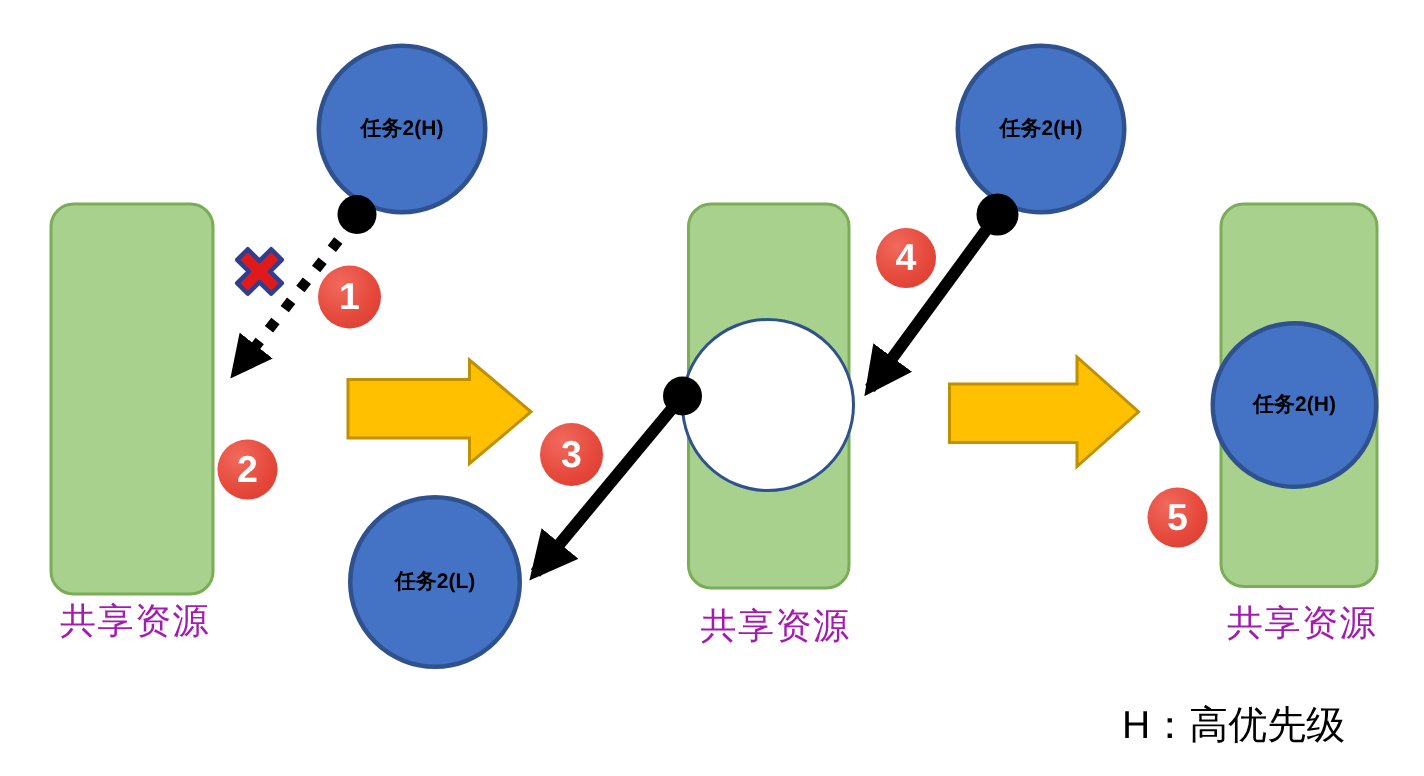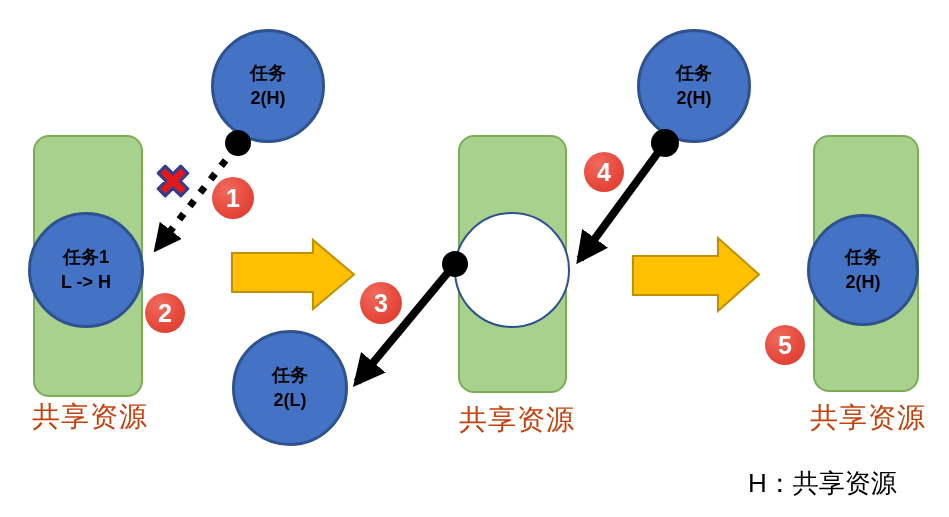--- a/index.html
+++ b/index.html
@@ -6,33 +6,33 @@
   .stage{
     position:relative;width:949px;height:517px;background:#ffffff;overflow:hidden;
     font-family:"Liberation Sans","DejaVu Sans",sans-serif;color:#000;
   }
   .resource{
     position:absolute;background:#A9D18E;border:2px solid #7AAD55;border-radius:16px;
     box-sizing:border-box;z-index:1;
   }
   .circle{
     position:absolute;border-radius:50%;background:#4472C4;border:3px solid #2F528F;
-    box-sizing:border-box;display:flex;flex-direction:column;align-items:center;justify-content:center;
-    text-align:center;font-weight:bold;font-size:18px;line-height:1.4;z-index:2;color:#000;
+    box-sizing:border-box;display:flex;flex-direction:row;align-items:center;justify-content:center;
+    text-align:center;font-weight:bold;font-size:14px;line-height:1.4;z-index:2;color:#000;
   }
   .circle.white{background:#ffffff;border:2.5px solid #2F528F;}
   .svg-layer{position:absolute;left:0;top:0;z-index:3;pointer-events:none;}
   .badge{
     position:absolute;border-radius:50%;
     background:radial-gradient(circle at 35% 30%, #F06A5D 0%, #E64A3C 55%, #D93A2E 100%);
     color:#fff;font-weight:bold;font-size:25px;display:flex;align-items:center;justify-content:center;
     z-index:4;
   }
   .res-label{
-    position:absolute;width:160px;text-align:center;font-size:28px;color:#c2410c;z-index:1;
+    position:absolute;width:160px;text-align:center;font-size:24px;color:#a21caf;z-index:1;
     letter-spacing:1px;
   }
   .legend{
     position:absolute;left:748px;top:466px;width:200px;font-size:26px;color:#000;z-index:1;
   }
 </style>
 </head>
 <body>
 
 <div class="stage">
@@ -43,24 +43,20 @@
 
   <div class="res-label" style="left:10px;top:398px;">共享资源</div>
   <div class="res-label" style="left:437px;top:401px;">共享资源</div>
   <div class="res-label" style="left:788px;top:399px;">共享资源</div>
 
   <div class="circle" style="left:211px;top:29px;width:114px;height:114px;">
     <span>任务</span>
     <span>2(H)</span>
   </div>
 
-  <div class="circle" style="left:28px;top:212px;width:116px;height:116px;">
-    <span>任务1</span>
-    <span>L -&gt; H</span>
-  </div>
 
   <div class="circle white" style="left:454px;top:212px;width:116px;height:116px;"></div>
 
   <div class="circle" style="left:232px;top:330px;width:116px;height:116px;">
     <span>任务</span>
     <span>2(L)</span>
   </div>
 
   <div class="circle" style="left:637px;top:29px;width:114px;height:114px;">
     <span>任务</span>
@@ -96,15 +92,15 @@
 
     <polygon points="633,256 718,256 718,238 759,274.5 718,311 718,295 633,295" fill="#FFC000" stroke="#BF9000" stroke-width="2"></polygon>
   </svg>
 
   <div class="badge" style="left:212px;top:177px;width:42px;height:42px;">1</div>
   <div class="badge" style="left:145px;top:293px;width:40px;height:40px;">2</div>
   <div class="badge" style="left:360px;top:282px;width:42px;height:42px;">3</div>
   <div class="badge" style="left:584px;top:152px;width:40px;height:40px;">4</div>
   <div class="badge" style="left:765px;top:325px;width:40px;height:40px;">5</div>
 
-  <div class="legend">H：共享资源</div>
+  <div class="legend">H：高优先级</div>
 
 </div>
 
 </body></html>

